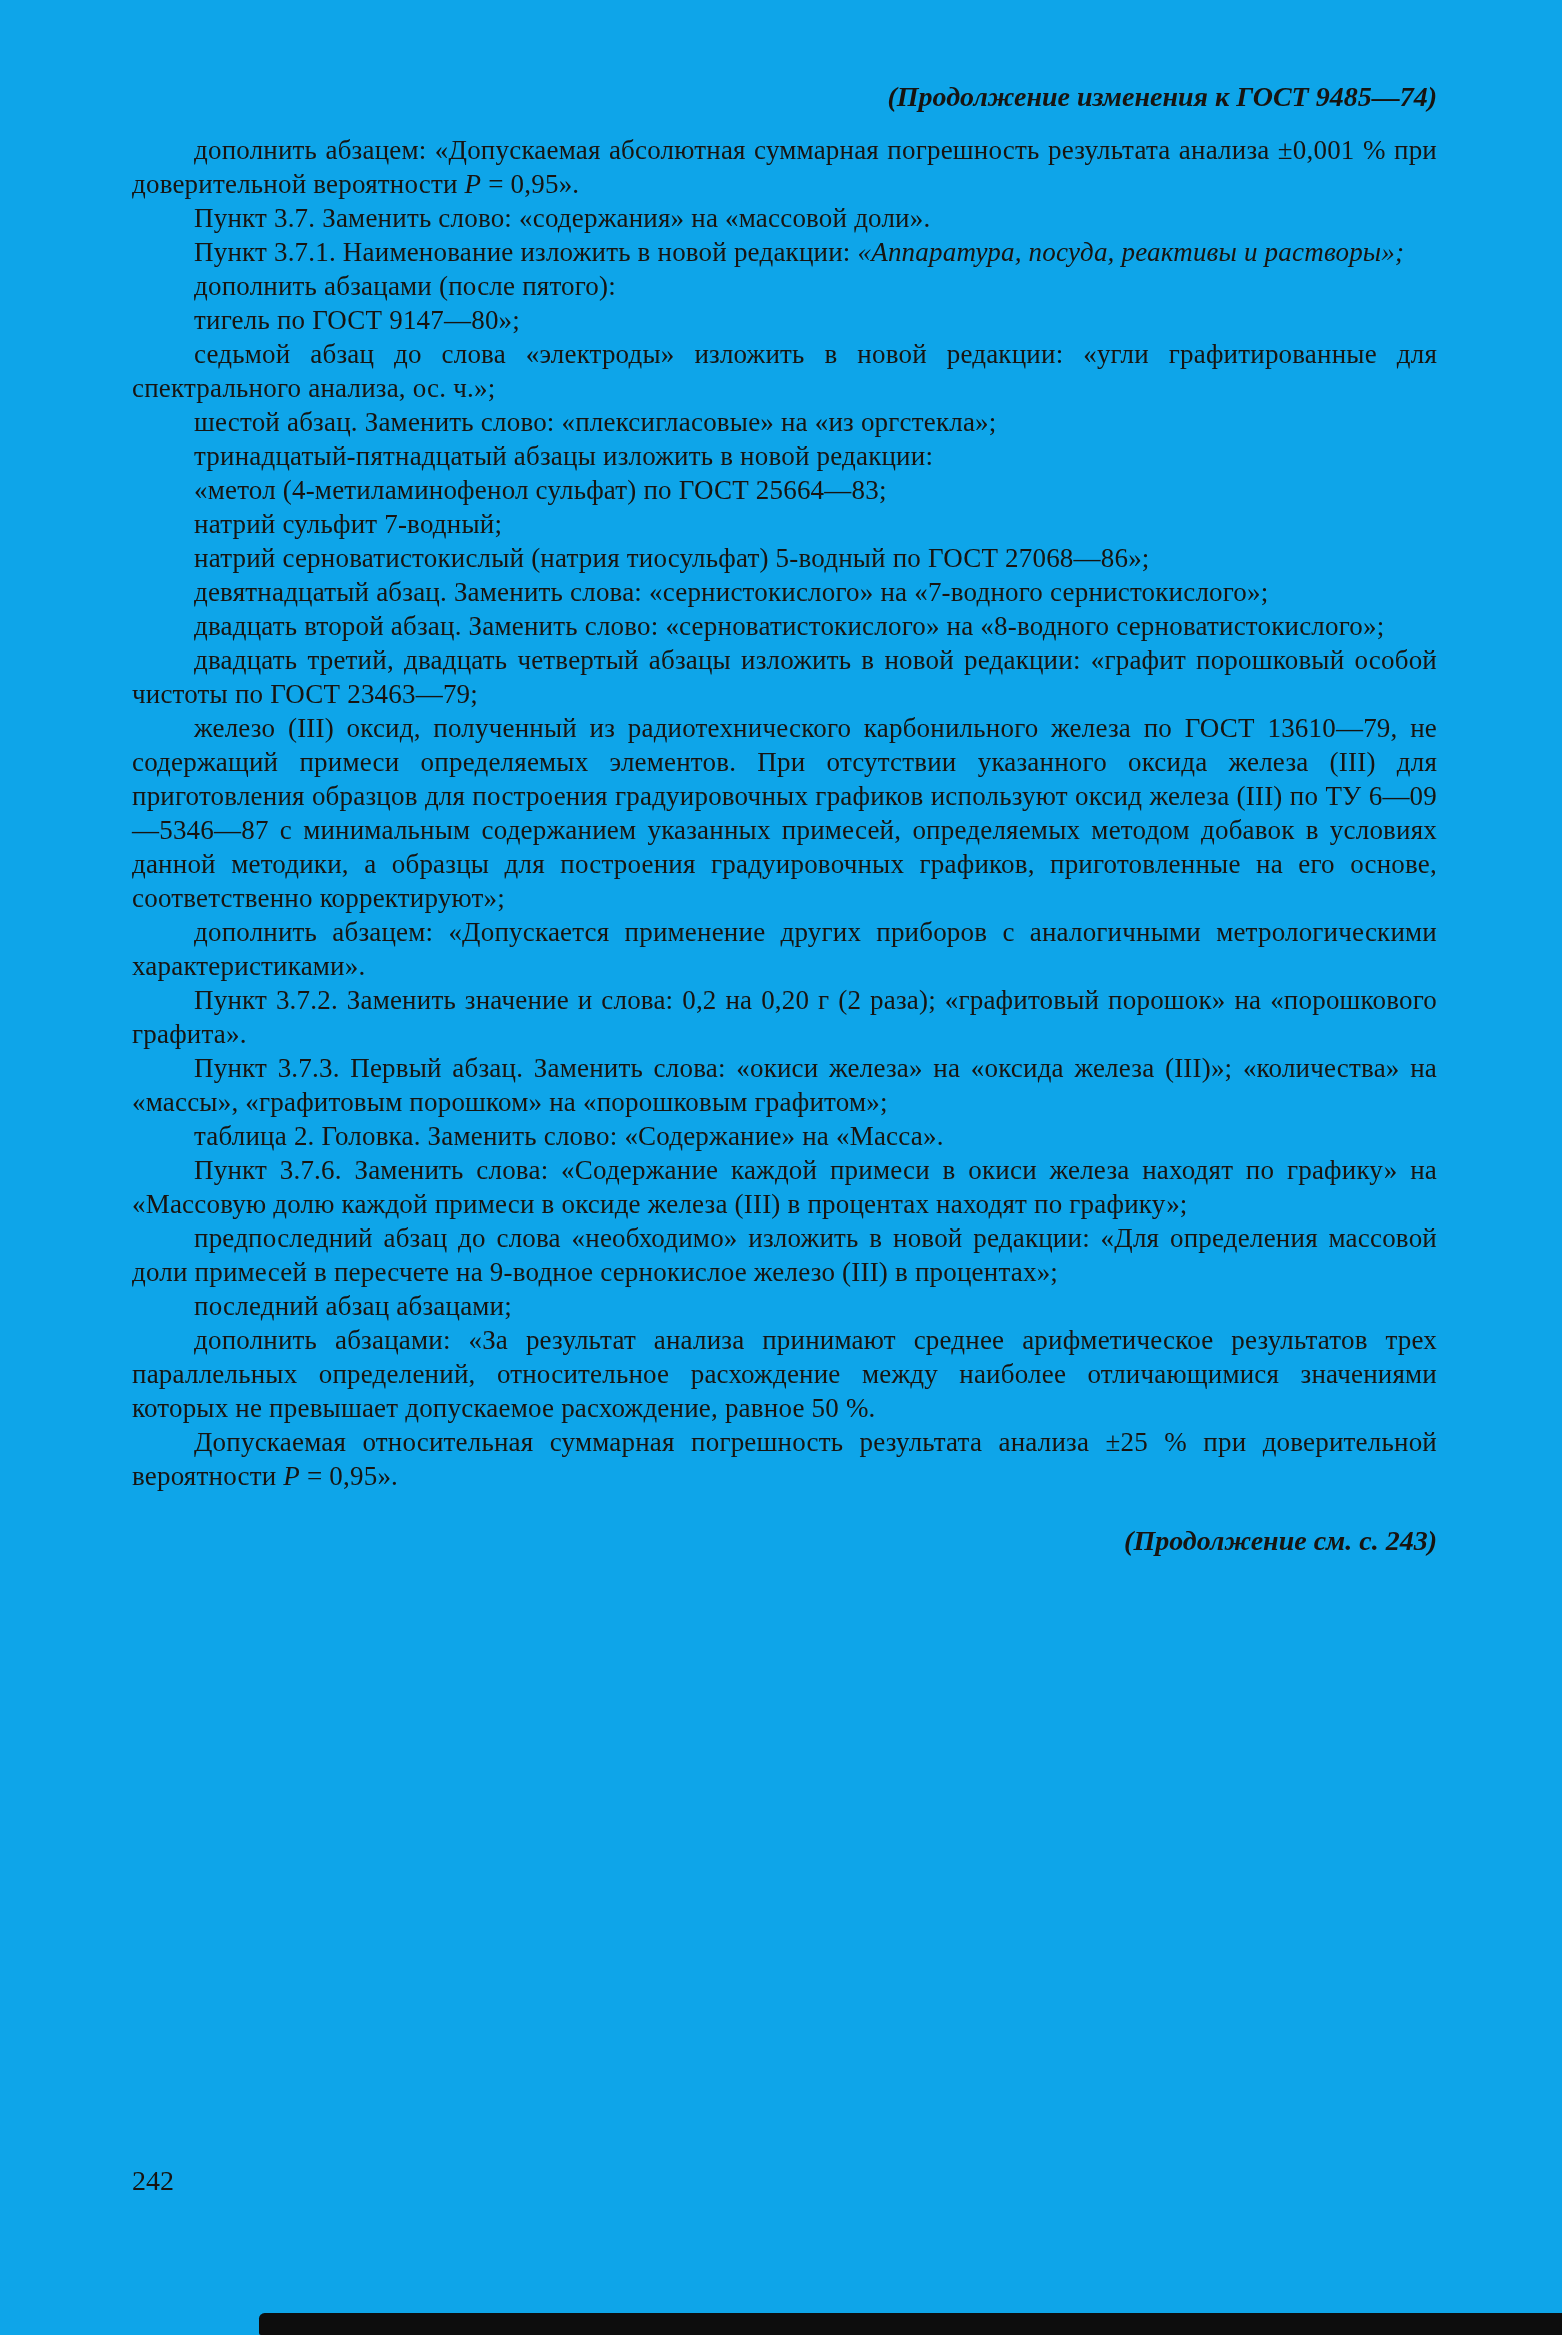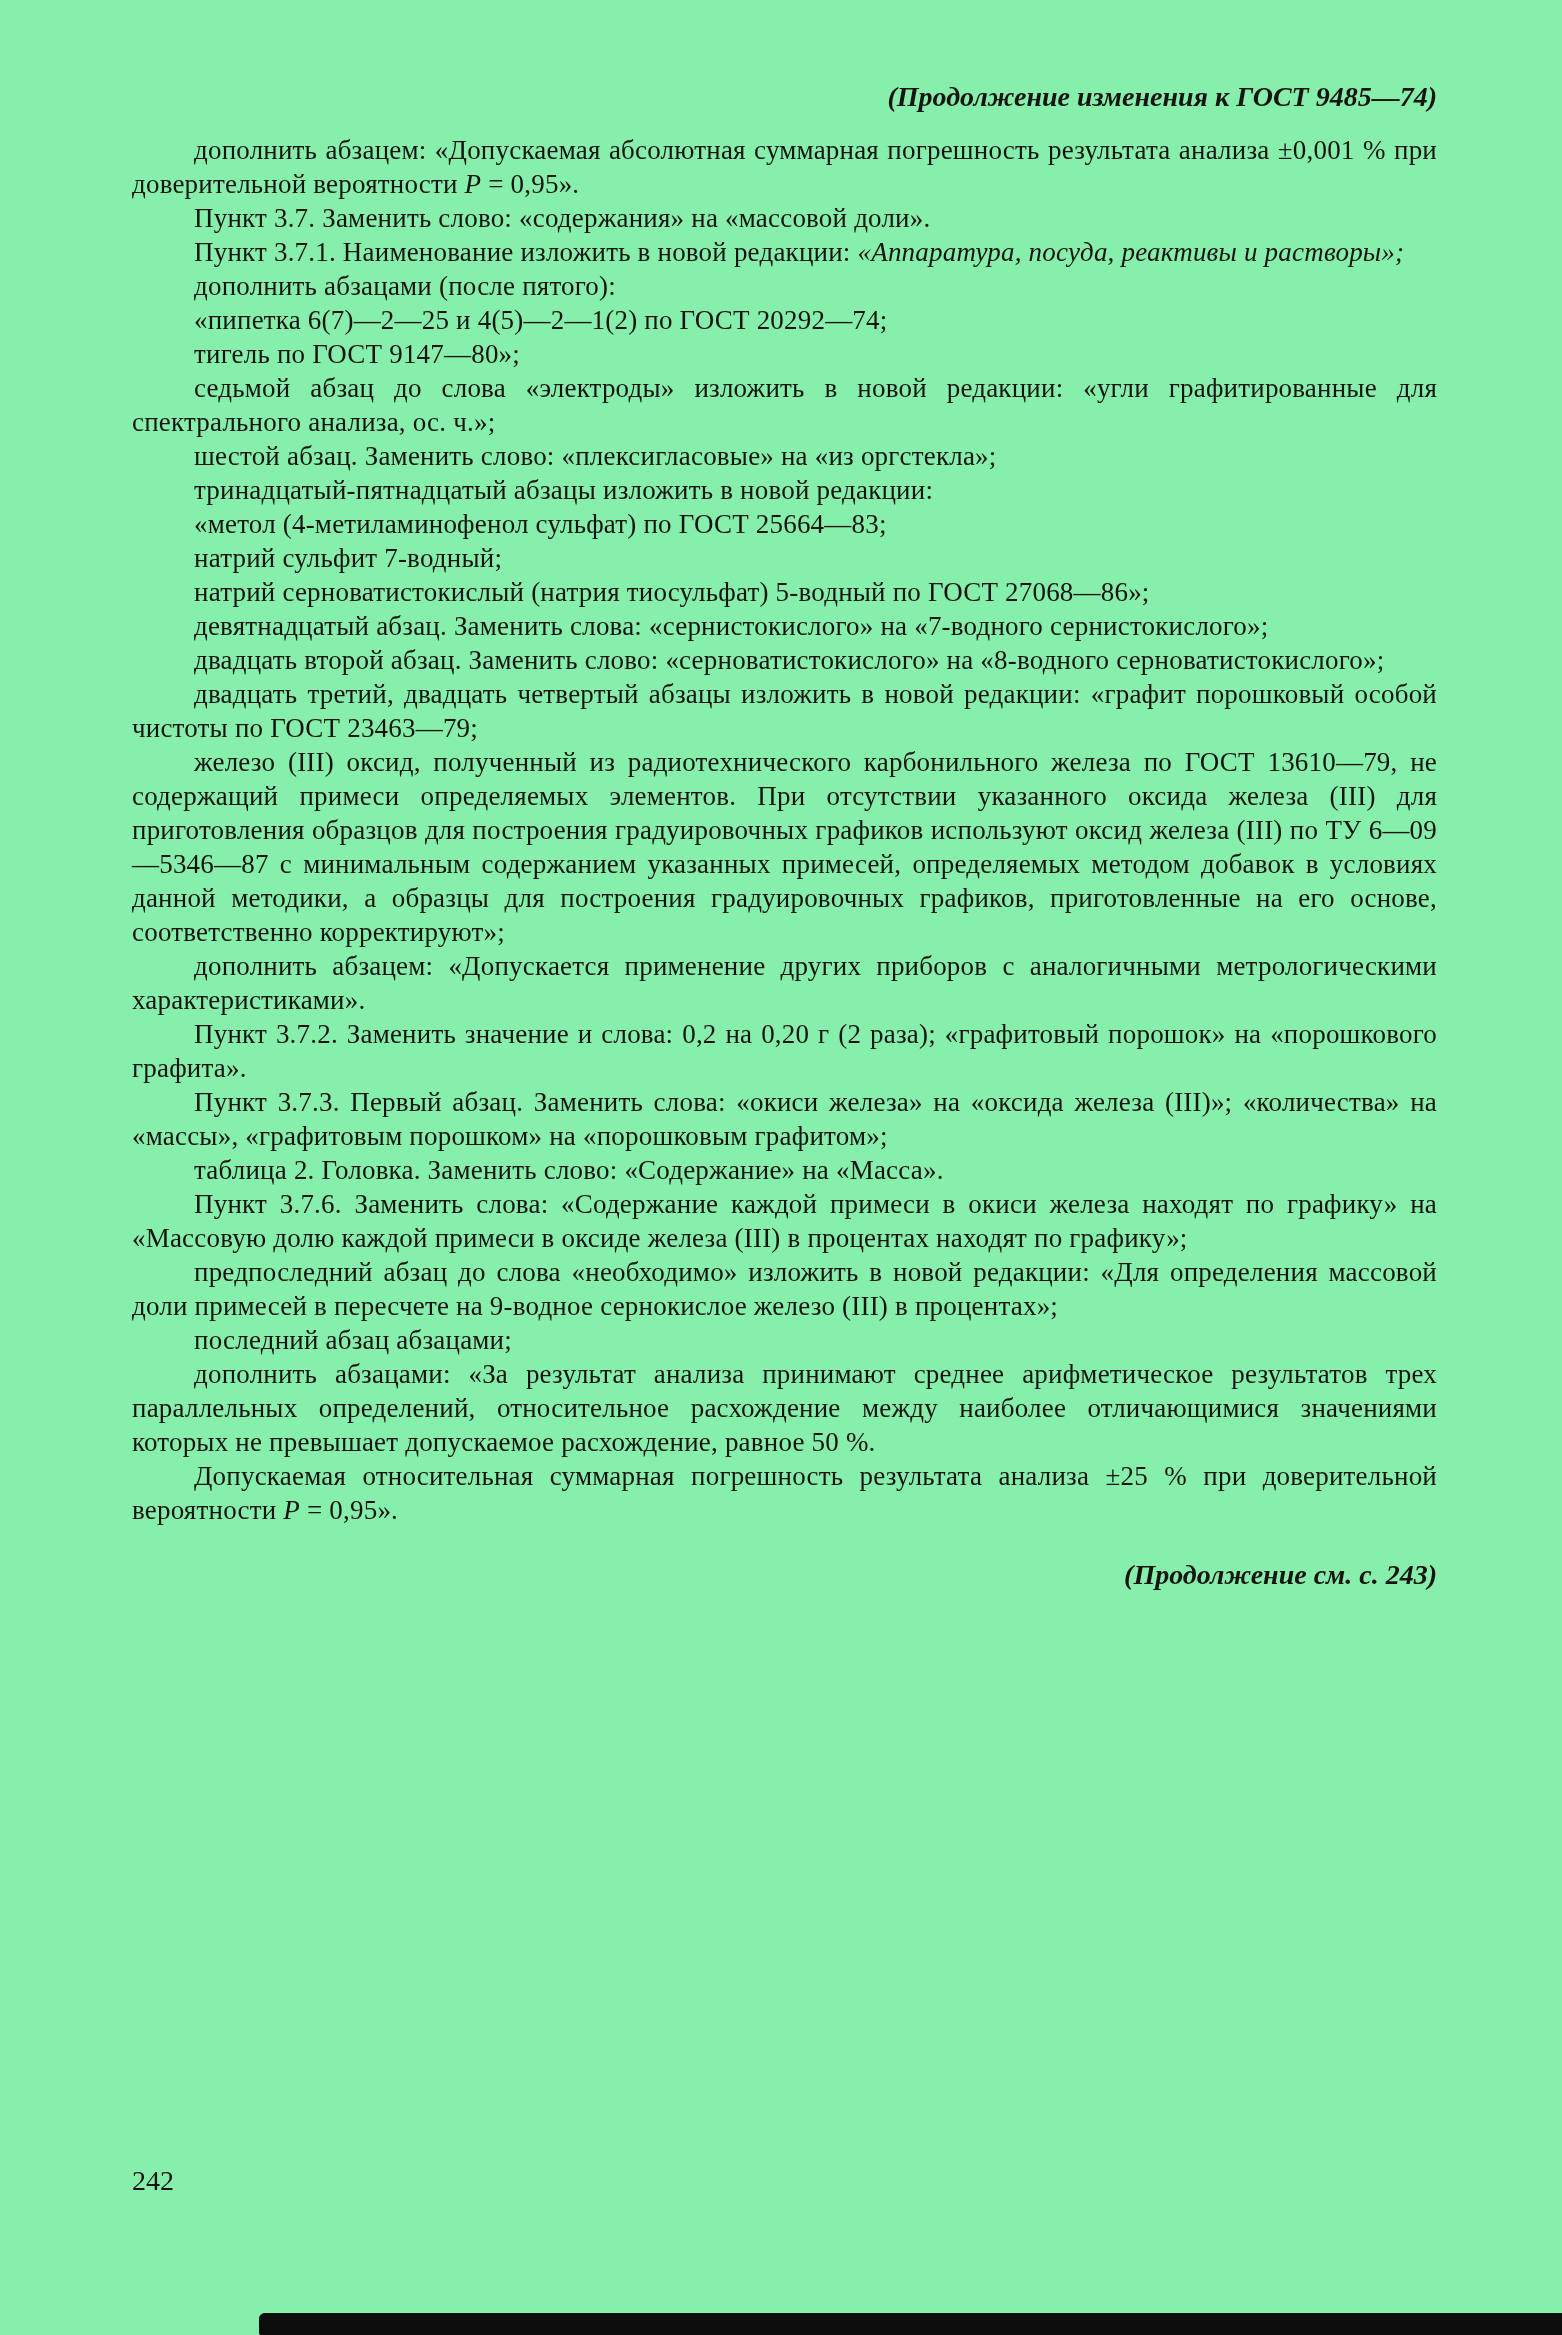--- a/index.html
+++ b/index.html
@@ -5,21 +5,21 @@
   html, body {
     margin: 0;
     padding: 0;
     background: #9a9a9a;
   }
   .page {
     position: relative;
     width: 1562px;
     height: 2335px;
     margin: 0 auto;
-    background: #86efac;
+    background: #0ea5e9;
     color: #171411;
     font-family: "Liberation Serif", serif;
     overflow: hidden;
   }
   .content {
     position: absolute;
     left: 132px;
     top: 80px;
     width: 1305px;
   }
@@ -72,21 +72,20 @@
 <div class="page">
   <div class="content">
 
     <div class="head-note">(Продолжение изменения к ГОСТ 9485—74)</div>
 
     <div class="body-text">
       <p><span>дополнить абзацем: «Допускаемая абсолютная суммарная погрешность результата анализа ±0,001 % при доверительной вероятности </span><span class="it">Р</span><span> = 0,95».</span></p>
       <p><span>Пункт 3.7. Заменить слово: «содержания» на «массовой доли».</span></p>
       <p><span>Пункт 3.7.1. Наименование изложить в новой редакции: </span><span class="it">«Аппаратура, посуда, реактивы и растворы»;</span></p>
       <p><span>дополнить абзацами (после пятого):</span></p>
-      <p><span>«пипетка 6(7)—2—25 и 4(5)—2—1(2) по ГОСТ 20292—74;</span></p>
       <p><span>тигель по ГОСТ 9147—80»;</span></p>
       <p><span>седьмой абзац до слова «электроды» изложить в новой редакции: «угли графитированные для спектрального анализа, ос. ч.»;</span></p>
       <p><span>шестой абзац. Заменить слово: «плексигласовые» на «из оргстекла»;</span></p>
       <p><span>тринадцатый-пятнадцатый абзацы изложить в новой редакции:</span></p>
       <p><span>«метол (4-метиламинофенол сульфат) по ГОСТ 25664—83;</span></p>
       <p><span>натрий сульфит 7-водный;</span></p>
       <p><span>натрий серноватистокислый (натрия тиосульфат) 5-водный по ГОСТ 27068—86»;</span></p>
       <p><span>девятнадцатый абзац. Заменить слова: «сернистокислого» на «7-водного сернистокислого»;</span></p>
       <p><span>двадцать второй абзац. Заменить слово: «серноватистокислого» на «8-водного серноватистокислого»;</span></p>
       <p><span>двадцать третий, двадцать четвертый абзацы изложить в новой редакции: «графит порошковый особой чистоты по ГОСТ 23463—79;</span></p>

